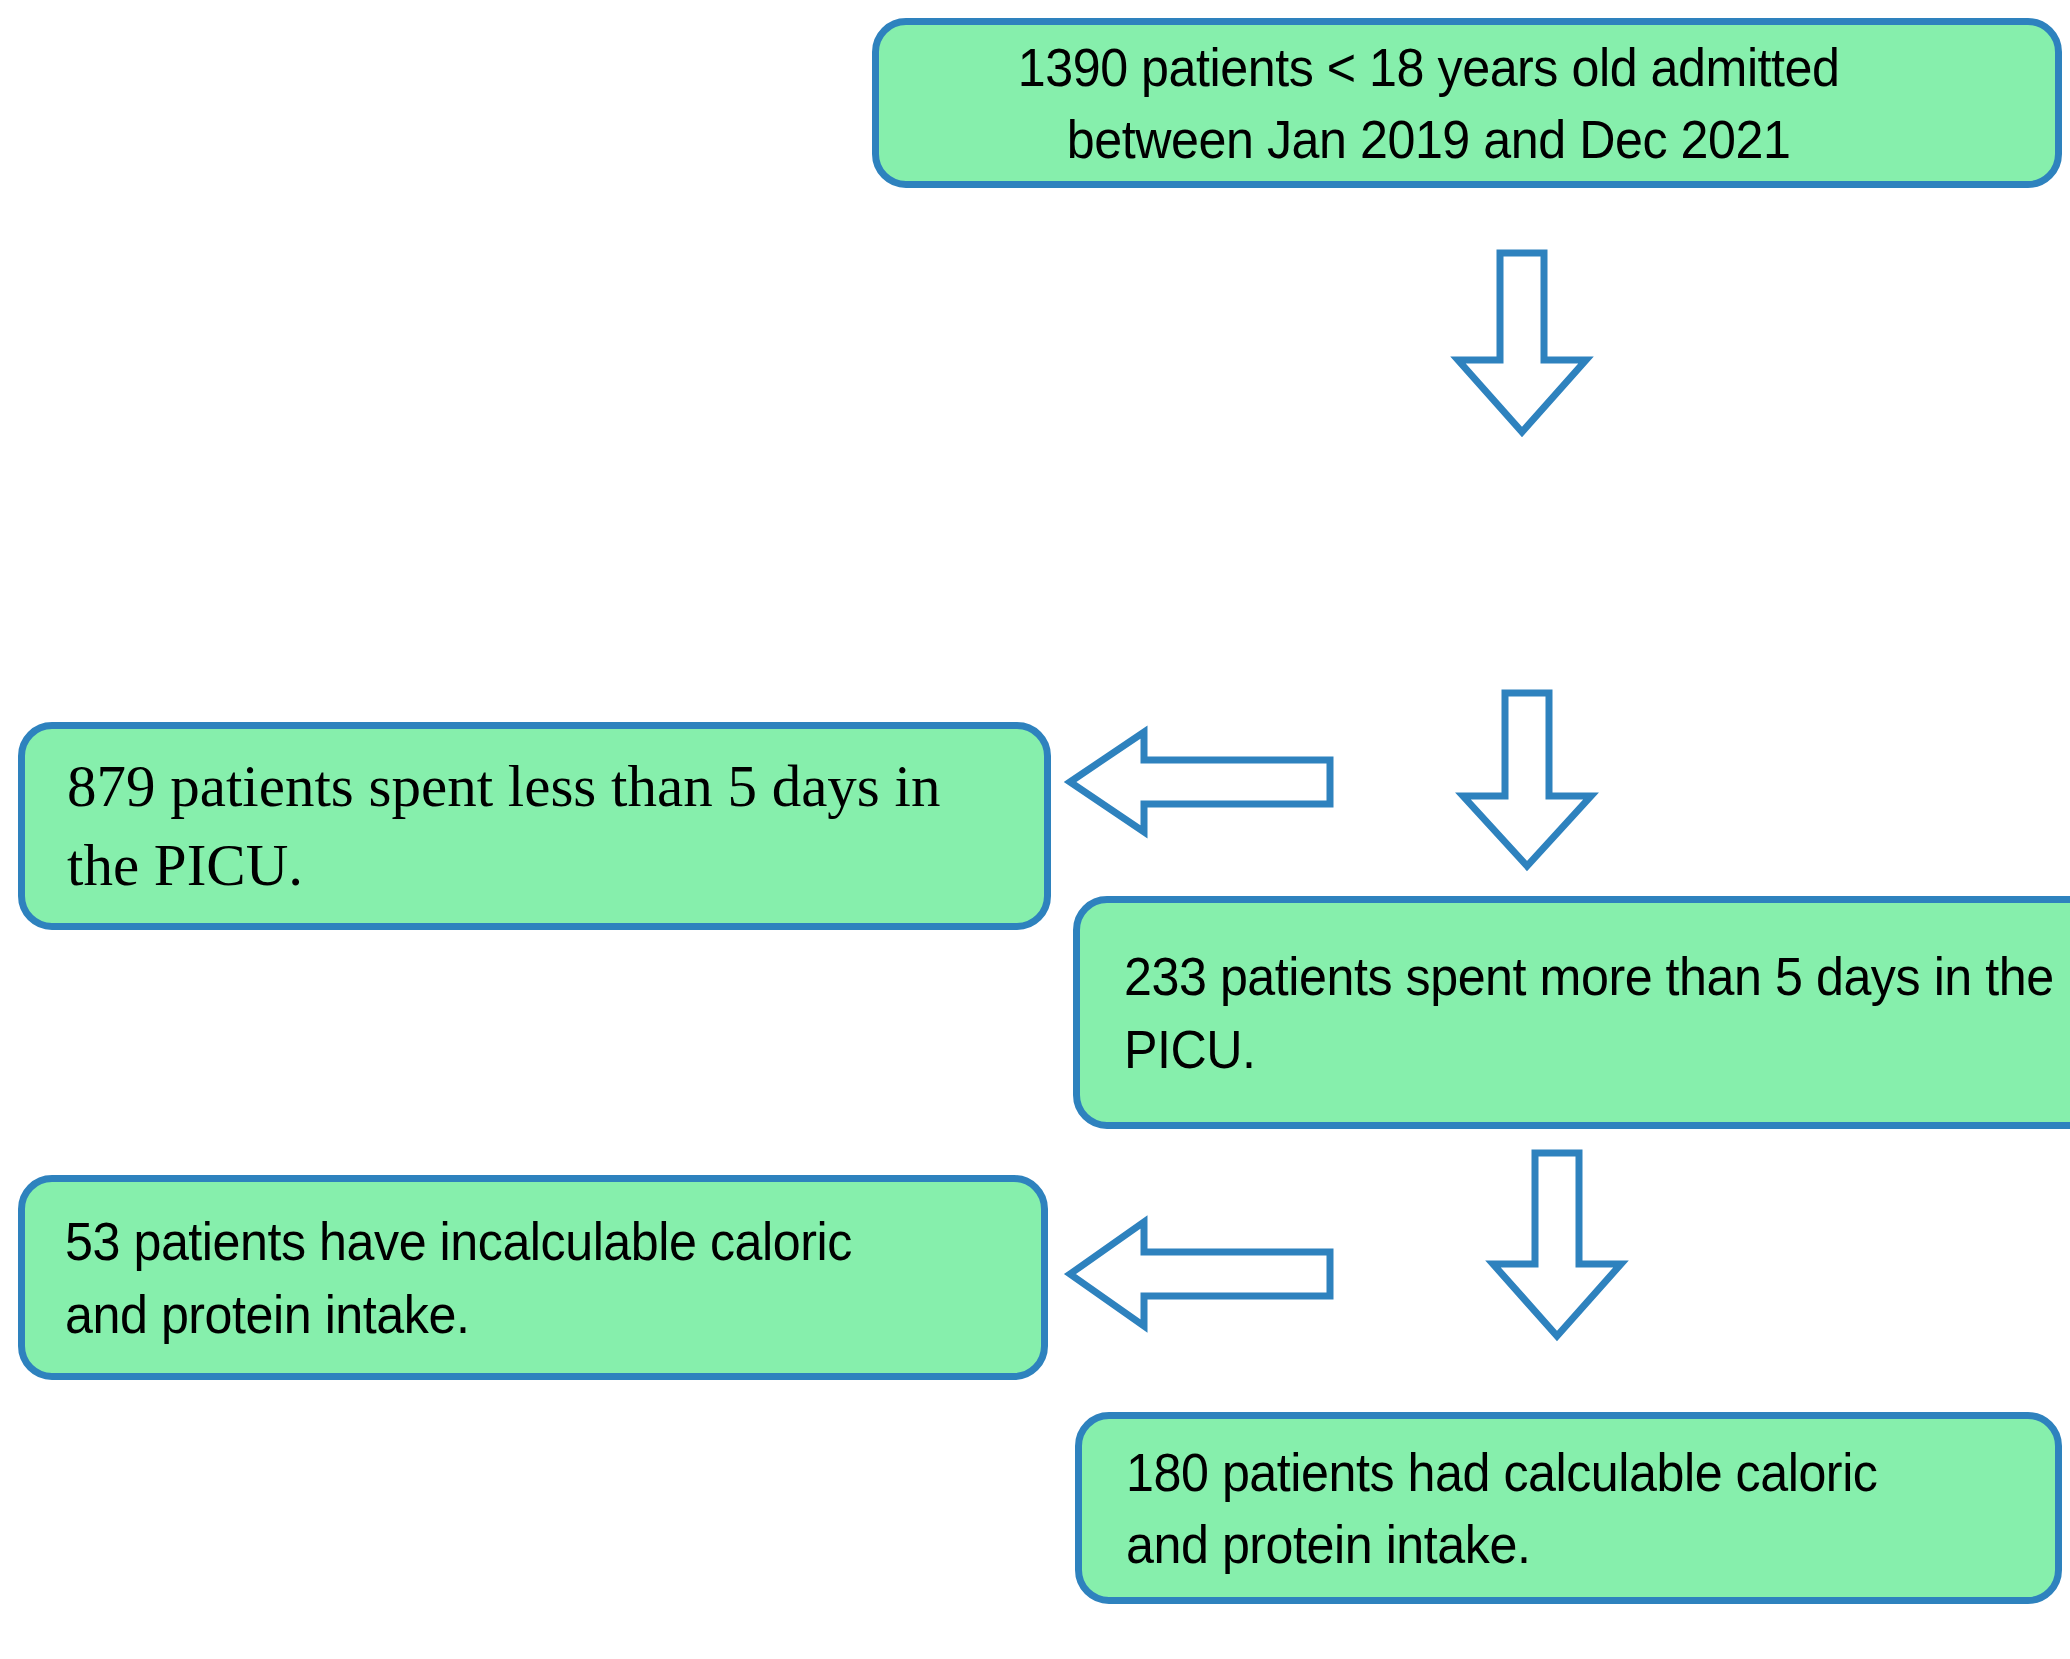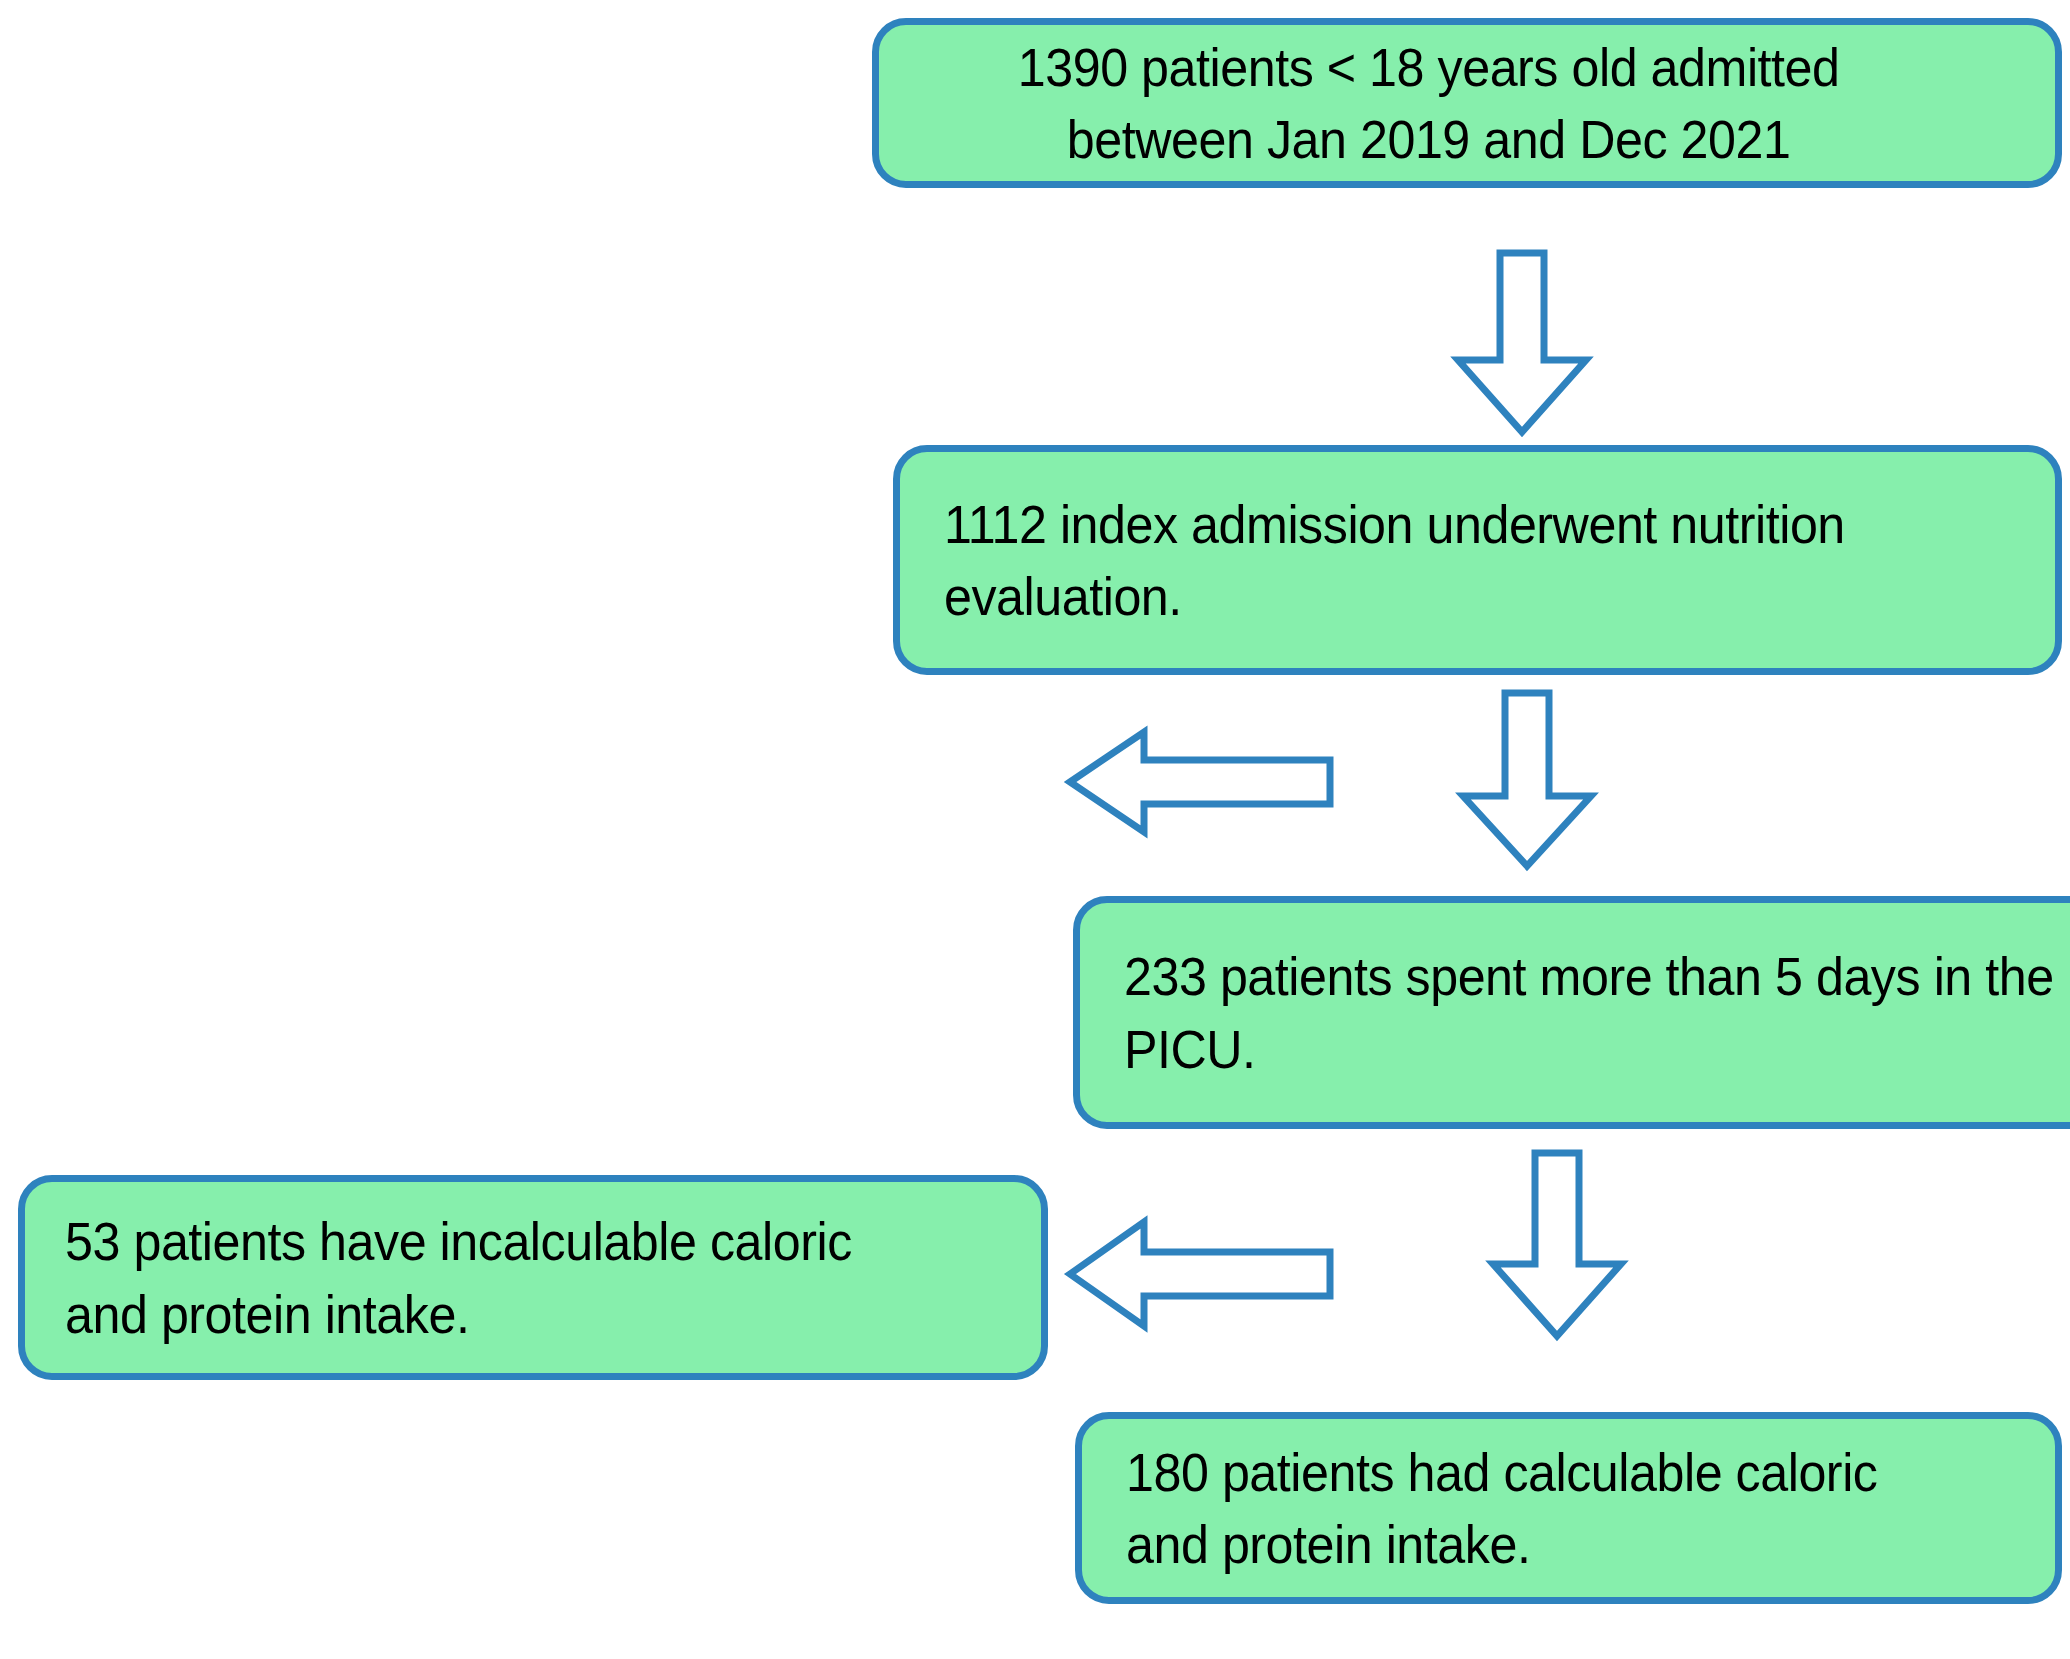--- a/index.html
+++ b/index.html
@@ -83,30 +83,30 @@
   <div class="node sans center" id="node-admitted">
     <span class="txt">1390 patients &lt; 18 years old admitted between Jan 2019 and Dec 2021</span>
   </div>
 
   <div class="arrow" id="arrow-down-1">
     <svg viewBox="0 0 140 186" width="140" height="186" aria-hidden="true">
       <polygon class="shaft-fill" points="48,3 92,3 92,110 134,110 70,182 6,110 48,110"></polygon>
     </svg>
   </div>
 
-  <div class="node sans left" id="node-nutrition">
-    <span class="txt">1112 index admission underwent nutrition evaluation.</span>
-  </div>
 
   <div class="arrow" id="arrow-left-1">
     <svg viewBox="0 0 268 108" width="268" height="108" aria-hidden="true">
       <polygon class="shaft-fill" points="4,54 78,4 78,32 264,32 264,76 78,76 78,104"></polygon>
     </svg>
   </div>
 
+  <div class="node serif left" id="node-less5days">
+    <span class="txt">879 patients spent less than 5 days in the PICU.</span>
+  </div>
 
   <div class="arrow" id="arrow-down-2">
     <svg viewBox="0 0 140 180" width="140" height="180" aria-hidden="true">
       <polygon class="shaft-fill" points="48,3 92,3 92,106 134,106 70,176 6,106 48,106"></polygon>
     </svg>
   </div>
 
   <div class="node sans left" id="node-more5days">
     <span class="txt">233 patients spent more than 5 days in the PICU.</span>
   </div>

